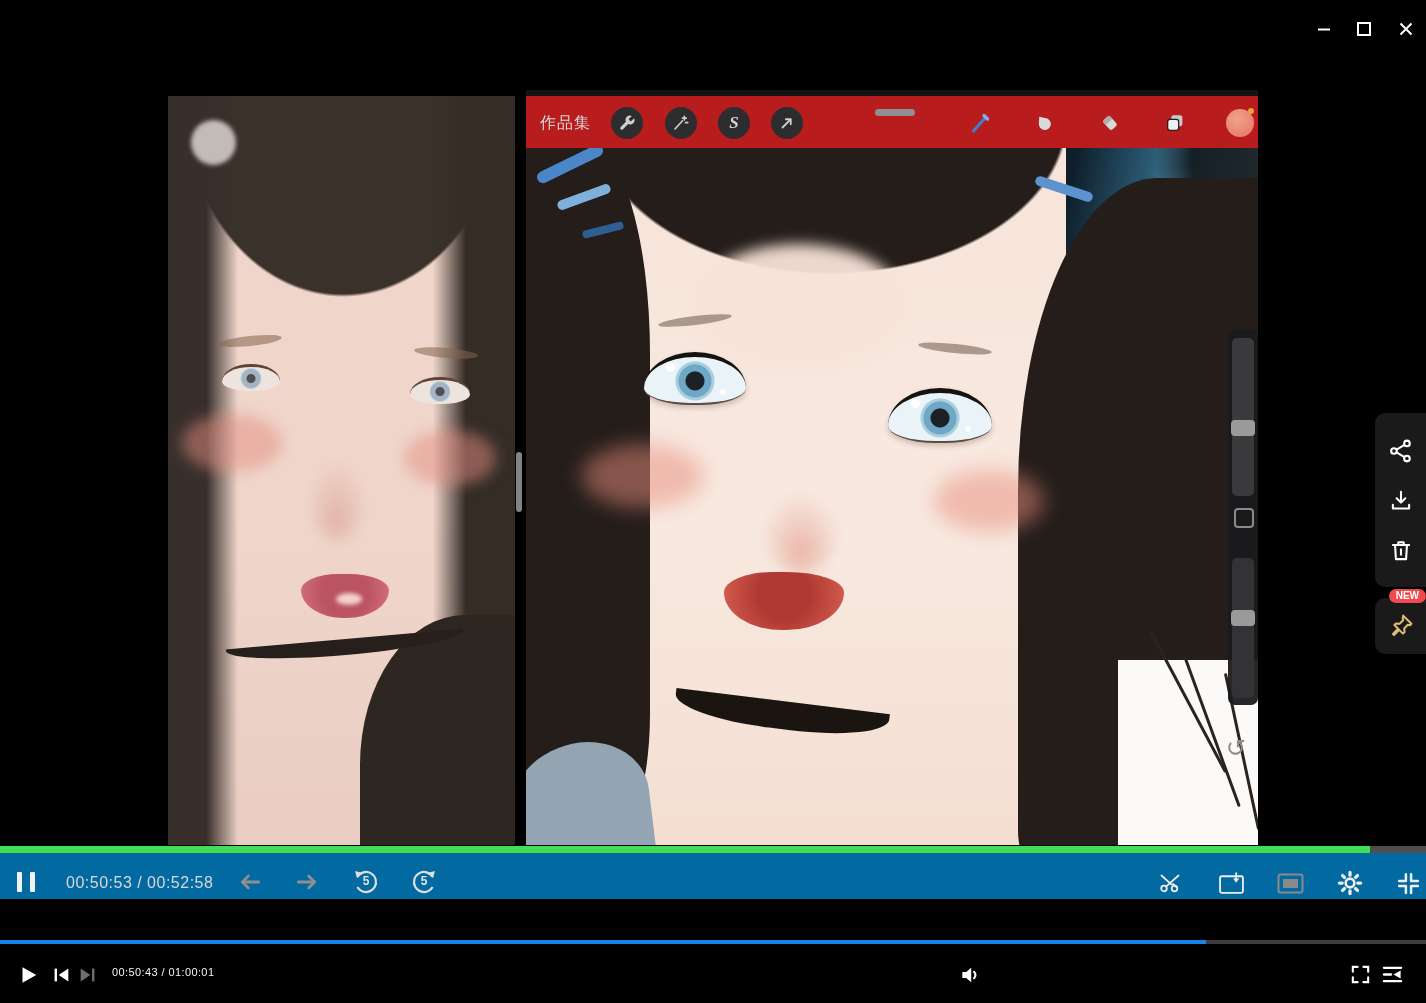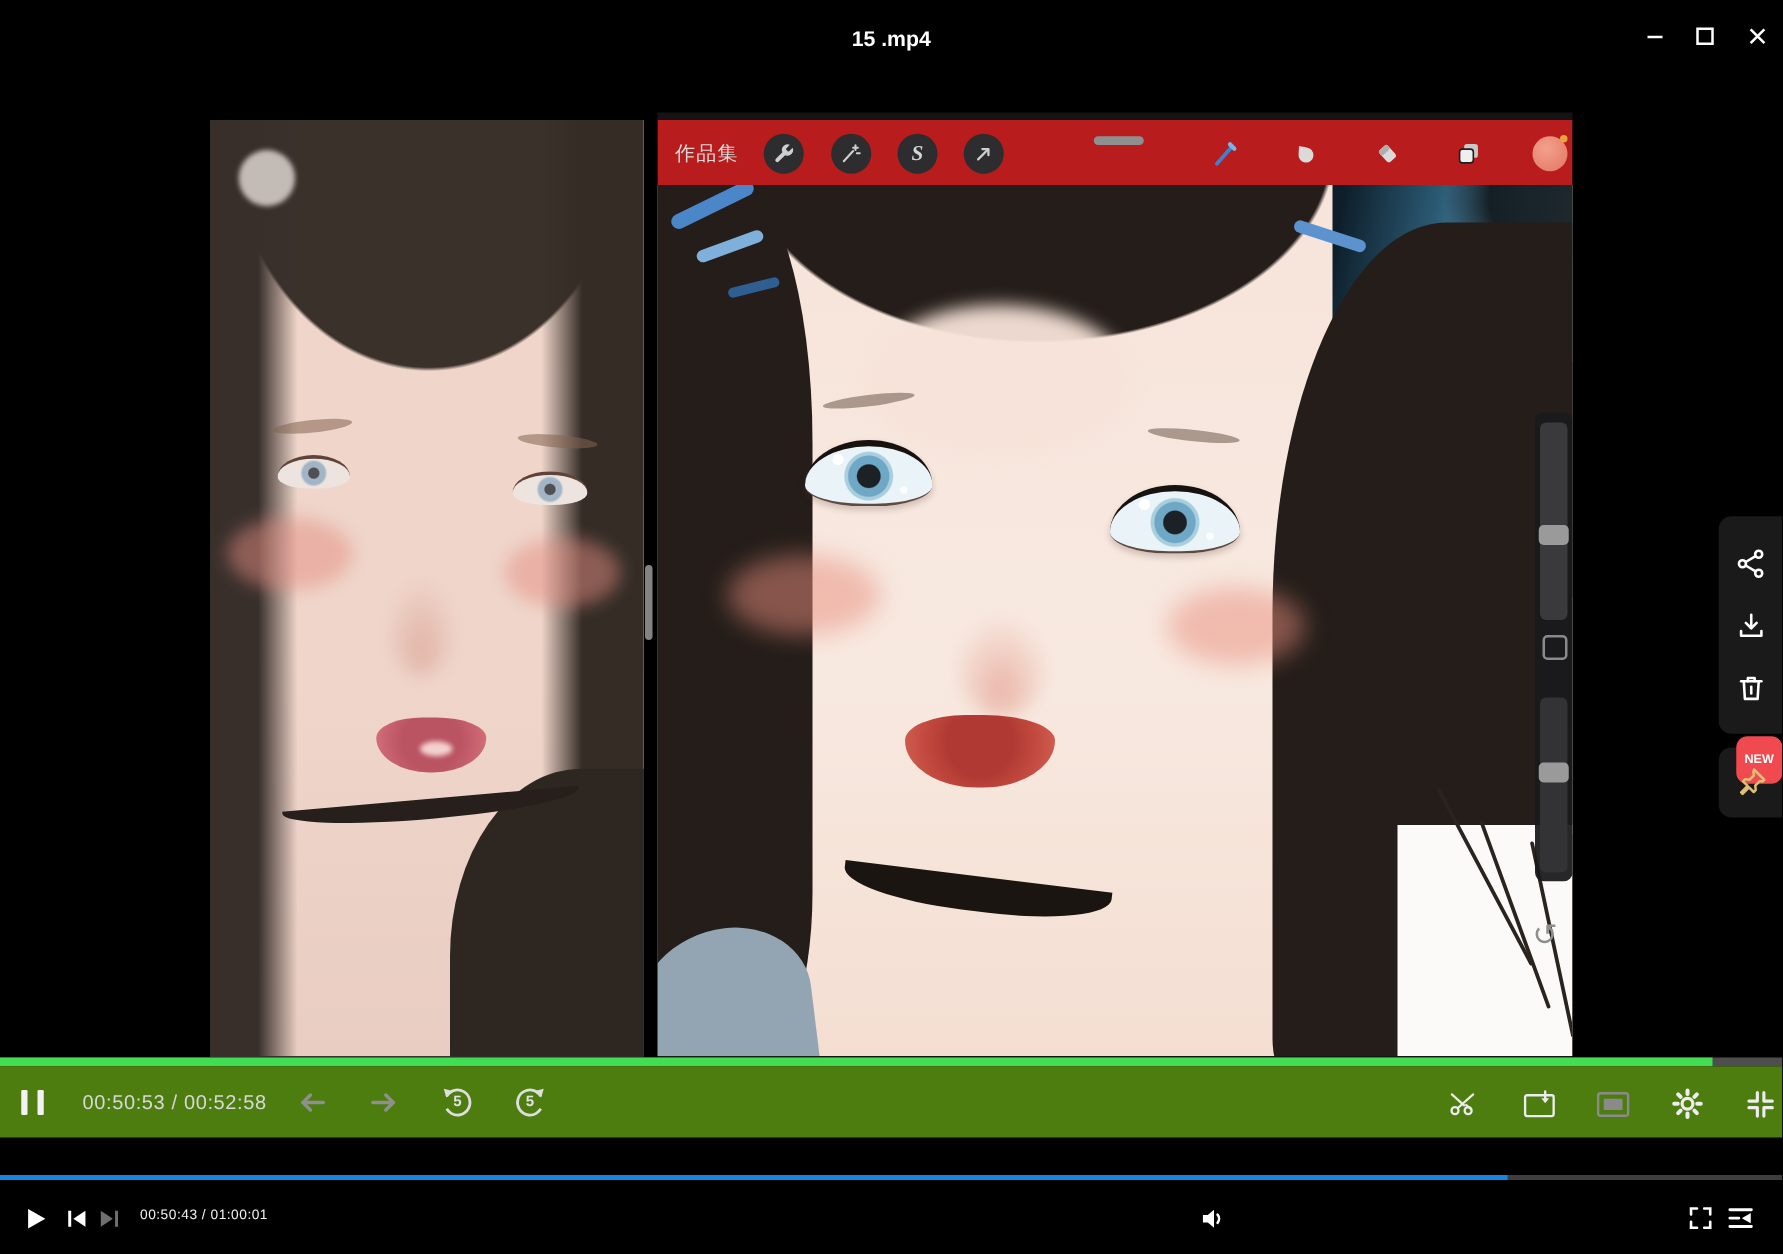--- a/index.html
+++ b/index.html
@@ -101,50 +101,49 @@
   
   .pr-side{left:702px;top:182px;width:30px;height:375px;border-radius:7px;background:rgba(26,26,28,.94);}
   .pr-track{left:4px;width:22px;border-radius:5px;background:#3a3a3c;}
   .pr-knob{left:3px;width:24px;height:16px;border-radius:4px;background:#9a9a9a;cursor:pointer;}
   .pr-mod{left:6px;top:178px;width:16px;height:16px;border:2px solid #8a8a8a;border-radius:4px;cursor:pointer;}
   .pr-undo{left:700px;top:586px;font-size:24px;color:#8f8f8f;cursor:pointer;}
 
   
   .g-track{left:0;top:846px;width:1426px;height:7px;background:#4e4e4e;}
   .g-fill{height:7px;}
-  .innerbar{left:0;top:853px;width:1426px;height:57px;background:#4d7c0f;display:flex;align-items:center;}
+  .innerbar{left:0;top:853px;width:1426px;height:46px;background:#0369a1;display:flex;align-items:center;}
   .pausewrap{position:absolute;left:17px;top:19px;width:18px;height:20px;display:flex;justify-content:space-between;cursor:pointer;}
   .pausewrap i{width:5px;height:20px;background:#f2f2f2;border-radius:1px;}
   .innertime{position:absolute;left:66px;top:21px;font-size:16px;color:#d8d8d8;letter-spacing:.5px;}
   .ib-ico{position:absolute;top:16px;cursor:pointer;}
   .circ5{position:absolute;top:15px;width:28px;height:28px;cursor:pointer;}
   .circ5 .num{position:absolute;left:0;top:6px;width:100%;text-align:center;font-size:12px;font-weight:bold;color:#e2e2e2;}
 
   
   .fpanel{left:1375px;width:51px;background:#1a1a1a;border-radius:10px 0 0 10px;}
   .fp1{top:413px;height:174px;}
   .fp2{top:598px;height:56px;}
   .fp-ico{position:absolute;left:13px;cursor:pointer;}
   .badge{position:absolute;background:#f0494f;color:#fff;font-size:10px;font-weight:bold;
-      border-radius:9px;padding:14px 7px;line-height:1;}
+      border-radius:9px;padding:2px 7px;line-height:1;}
 
   
   .seek{left:0;top:940px;width:1426px;height:4px;background:#3e3e3e;cursor:pointer;}
   .seek-fill{height:4px;}
   .bottombar{left:0;top:953px;width:1426px;height:44px;}
   .bb-ico{position:absolute;cursor:pointer;}
   .bb-time{position:absolute;left:112px;top:13px;font-size:11px;color:#f2f2f2;letter-spacing:.4px;}
 </style>
 </head>
 <body>
 
 <div class="stage">
 
   <div class="abs titlebar">
-    <div class="abs title">15 .mp4</div>
     <div class="abs winbtn" style="left:1315px;">
       <svg width="18" height="18" viewBox="0 0 18 18">
           <path d="M3 9.5h12" stroke="#fff" stroke-width="2"></path>
         </svg>
     </div>
     <div class="abs winbtn" style="left:1355px;">
       <svg width="18" height="18" viewBox="0 0 18 18">
           <rect x="3" y="3" width="12" height="12" fill="none" stroke="#fff" stroke-width="2"></rect>
         </svg>
     </div>

